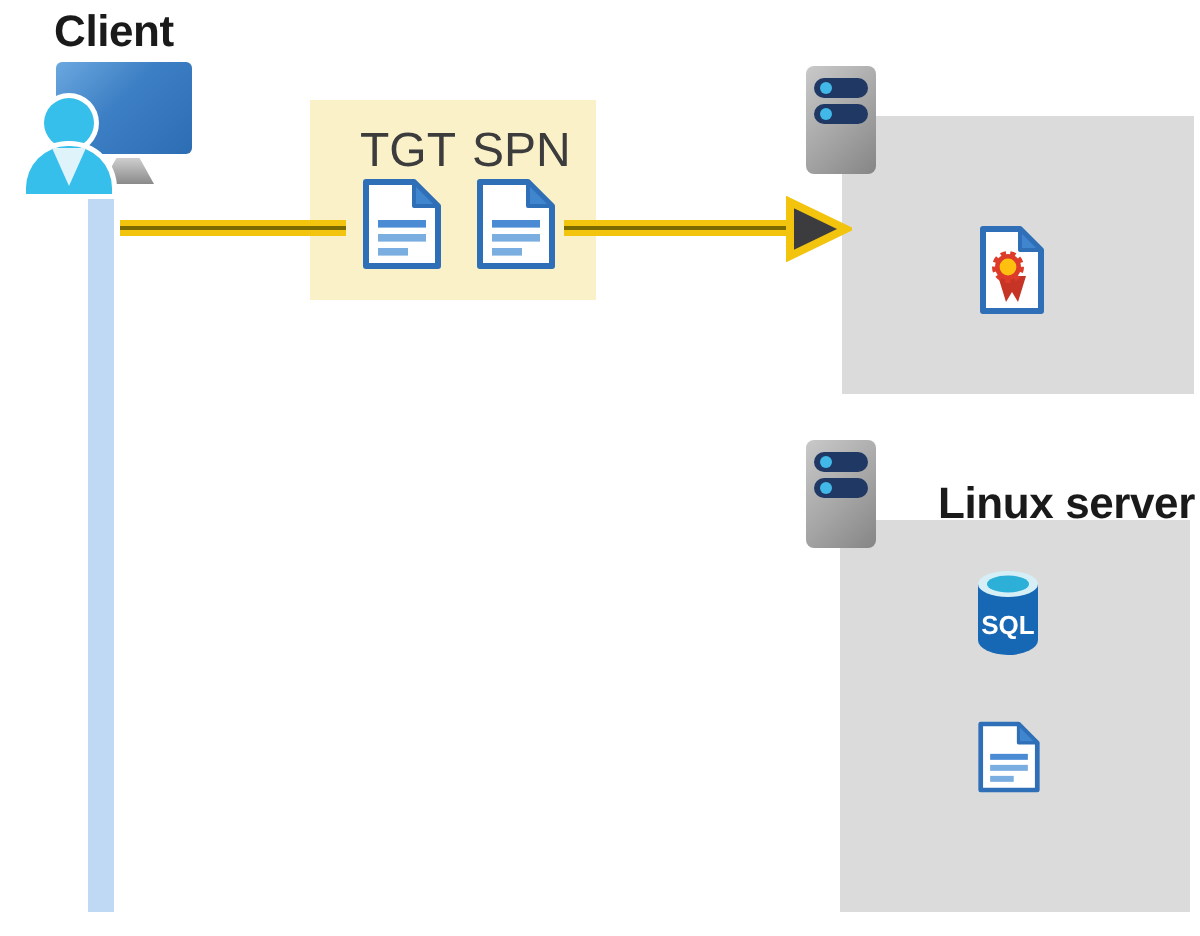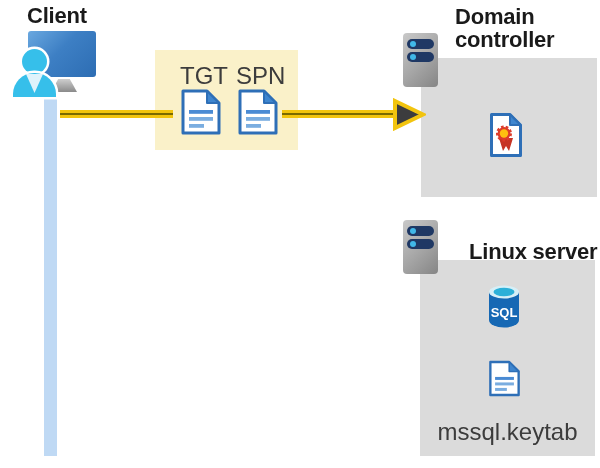--- a/index.html
+++ b/index.html
@@ -151,21 +151,20 @@
 
   <svg class="abs doc-svg spn-doc" width="42" height="48" viewBox="0 0 42 48">
     <path class="doc-page" d="M3 3 H27 L39 15 V45 H3 Z"></path>
     <path class="doc-fold" d="M27 3 L39 15 H27 Z"></path>
     <rect class="doc-line-dark" x="9" y="22" width="24" height="3.8"></rect>
     <rect class="doc-line-light" x="9" y="29" width="24" height="3.8"></rect>
     <rect class="doc-line-light" x="9" y="36" width="15" height="3.8"></rect>
   </svg>
 
   <div class="abs gray-box dc-box"></div>
-  <div class="abs heading dc-title">Domain controller</div>
   <div class="abs server-icon dc-server">
     <div class="server-slot slot-1">
       <span class="server-dot"></span>
     </div>
     <div class="server-slot slot-2">
       <span class="server-dot"></span>
     </div>
   </div>
 
   <svg class="abs cert-svg" viewBox="0 0 34 46">
@@ -195,15 +194,14 @@
   </svg>
 
   <svg class="abs keytab-doc" viewBox="0 0 42 48">
     <path class="doc-page" d="M3 3 H27 L39 15 V45 H3 Z"></path>
     <path class="doc-fold" d="M27 3 L39 15 H27 Z"></path>
     <rect class="doc-line-dark" x="9" y="22" width="24" height="3.8"></rect>
     <rect class="doc-line-light" x="9" y="29" width="24" height="3.8"></rect>
     <rect class="doc-line-light" x="9" y="36" width="15" height="3.8"></rect>
   </svg>
 
-  <div class="abs small-label keytab-label">mssql.keytab</div>
 
 </div>
 
 </body></html>

